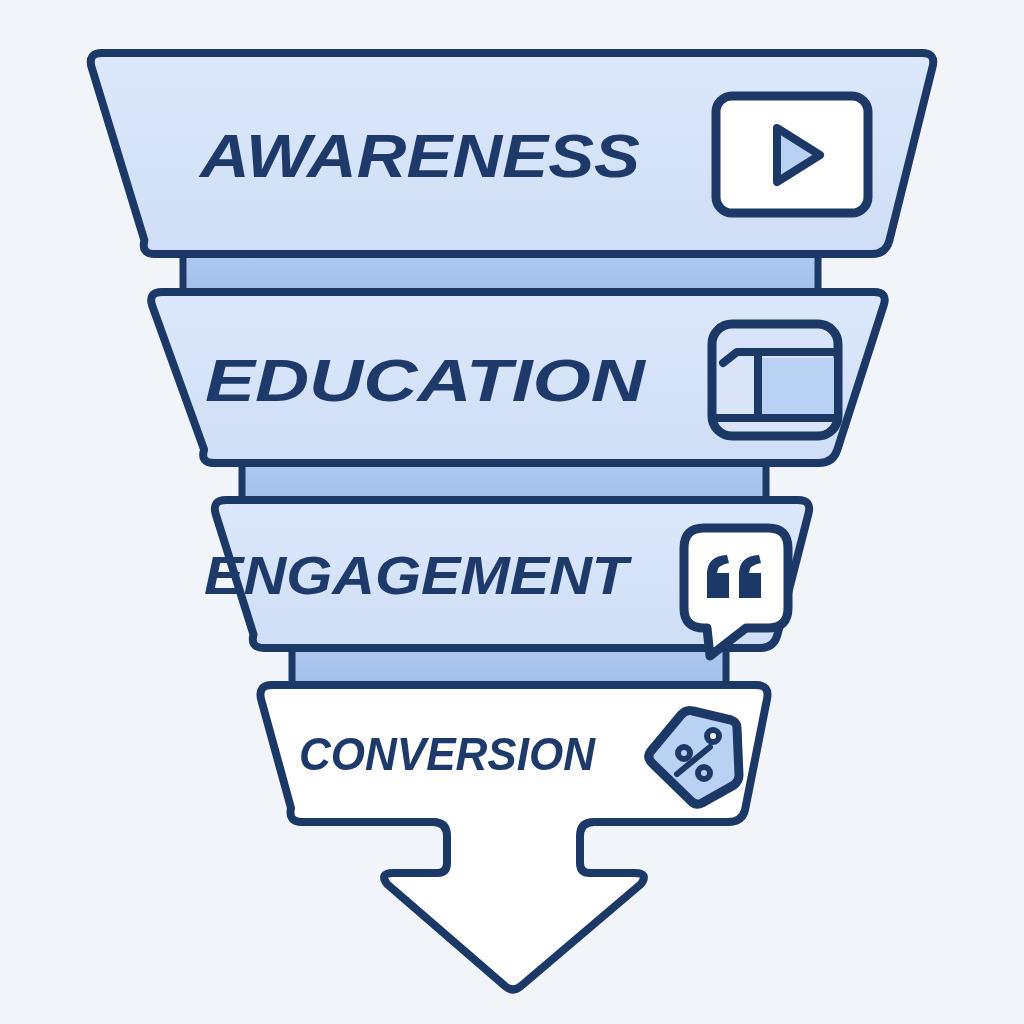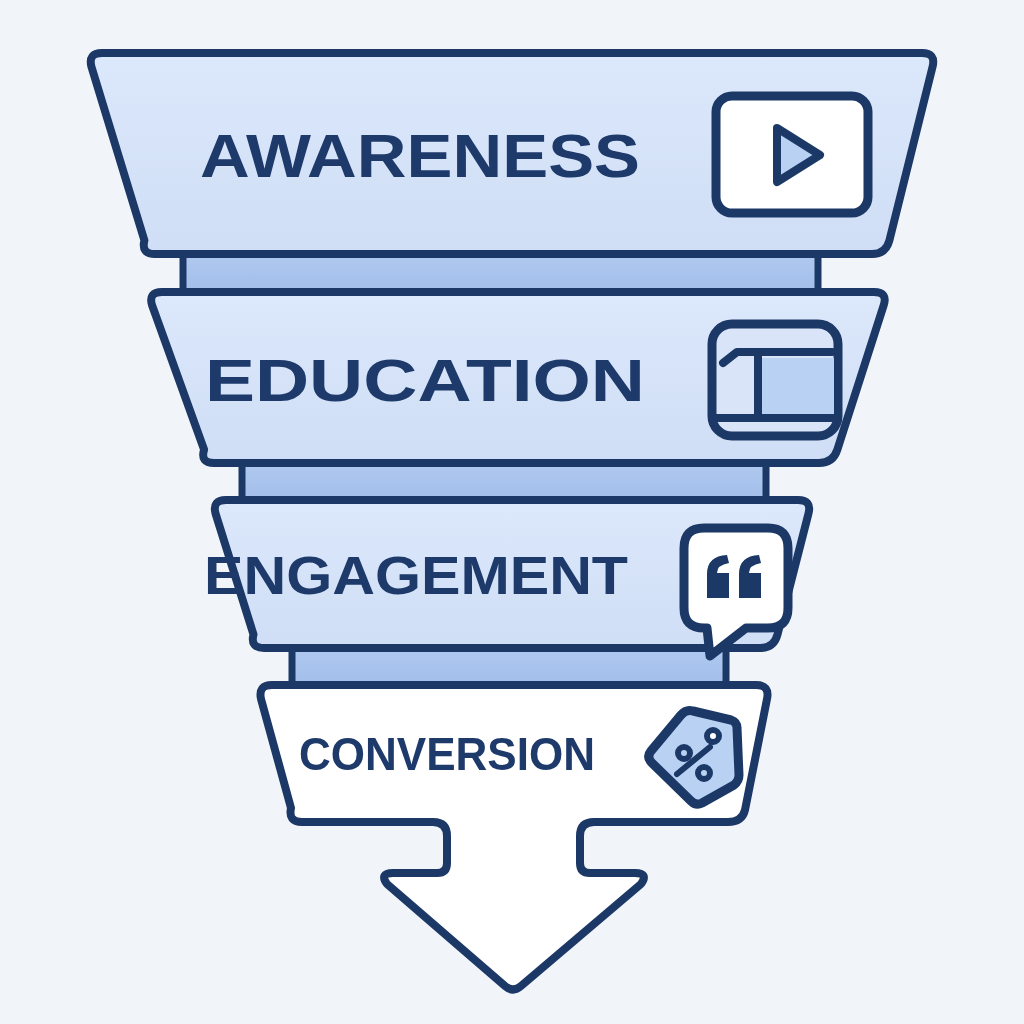--- a/index.html
+++ b/index.html
@@ -8,20 +8,21 @@
     width: 1024px;
     height: 1024px;
     background: #f1f4f9;
     font-family: "Liberation Sans", sans-serif;
     overflow: hidden;
   }
   .canvas {
     position: relative;
     width: 1024px;
     height: 879px;
+    font-style: italic;
   }
   svg { display: block; }
   .stage-label {
     font-family: "Liberation Sans", sans-serif;
     font-weight: 700;
     fill: #1d3a6b;
   }
 </style>
 </head>
 <body>

